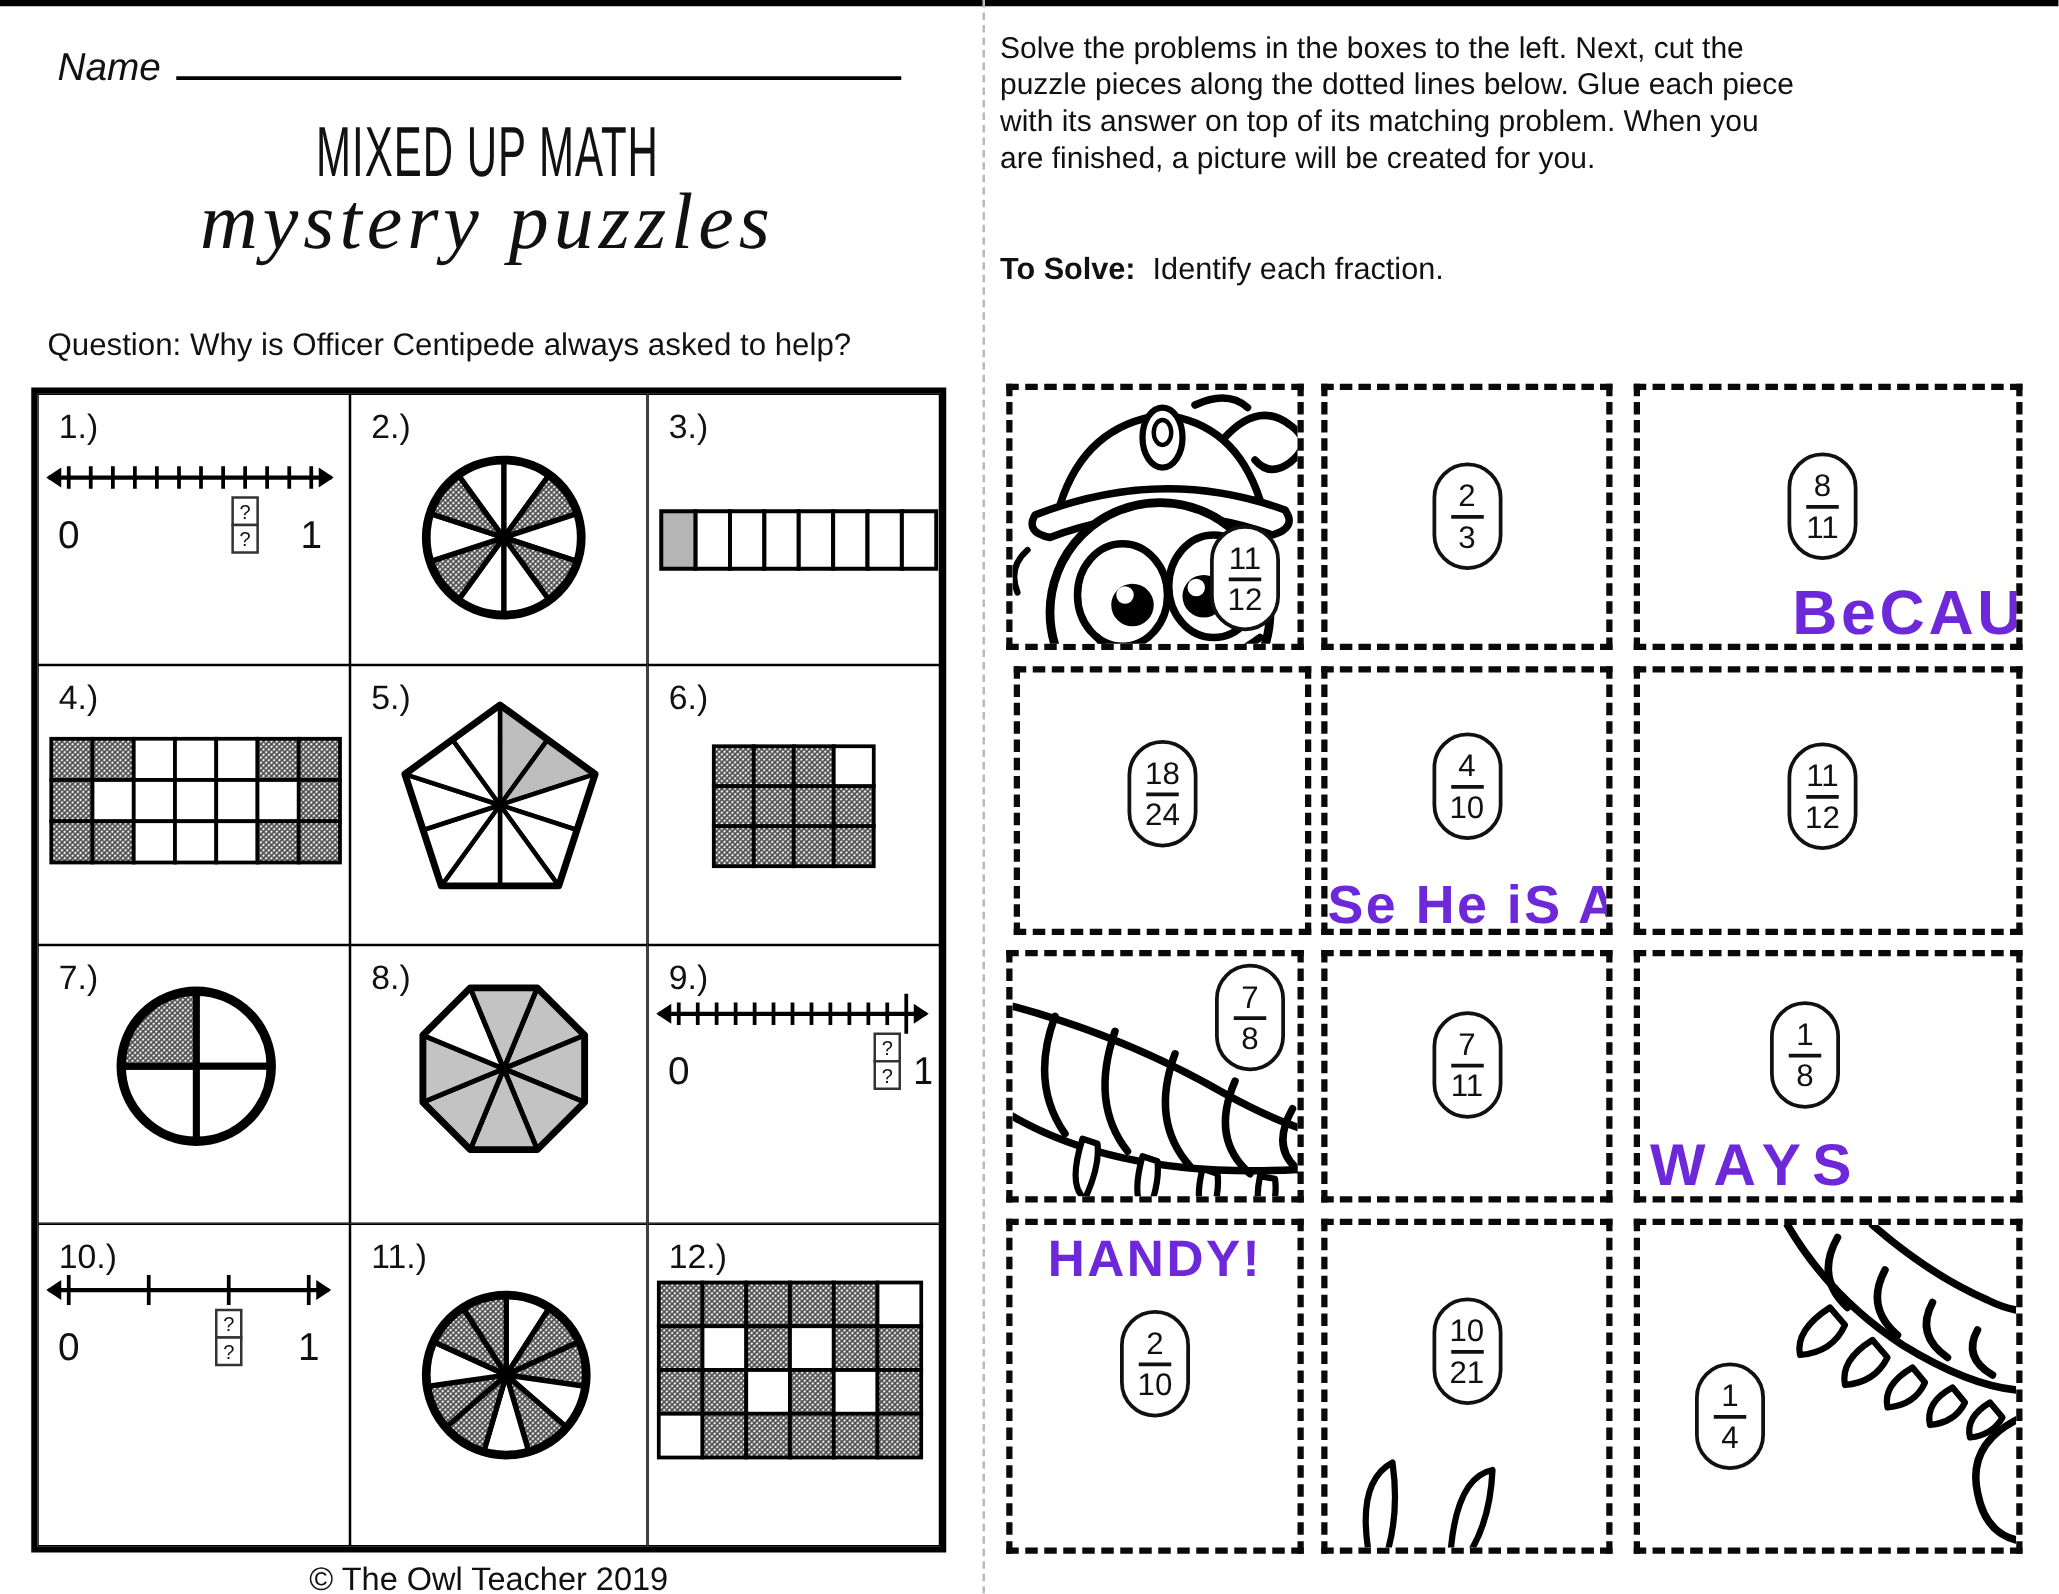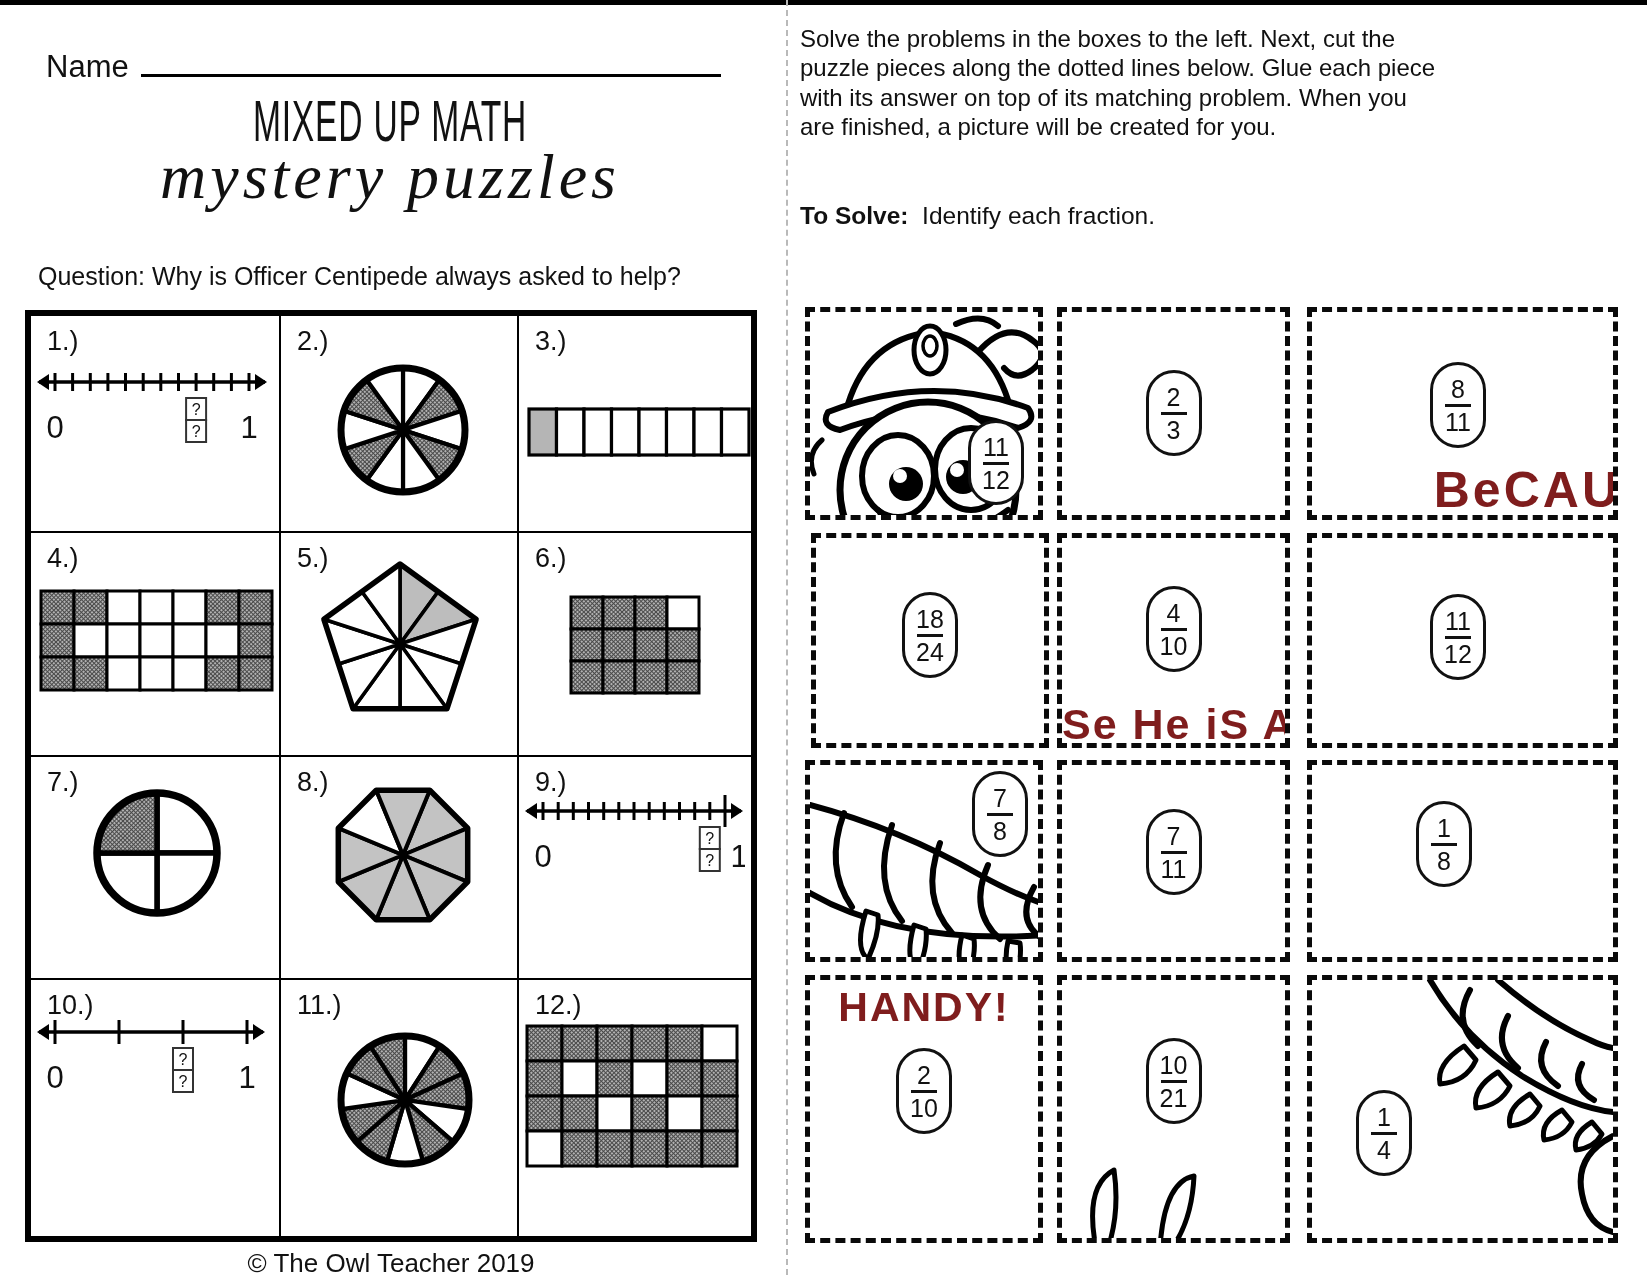--- a/index.html
+++ b/index.html
@@ -2,21 +2,21 @@
 <html><head>
 <meta charset="utf-8">
 <style>
   html,body{margin:0;padding:0;background:#fff;}
   #root{position:relative;width:1647px;height:1275px;background:#fff;overflow:hidden;
         font-family:"Liberation Sans",sans-serif;color:#111;}
   .topbar{position:absolute;left:0;top:0;width:100%;height:5px;background:#000;}
   .divider{position:absolute;left:786px;top:0;height:100%;border-left:2px dashed #b9b9b9;}
 
   
-  .name-row{position:absolute;left:46px;top:48px;font-size:31px;}
+  .name-row{position:absolute;left:46px;top:35px;font-size:31px;font-style:italic;}
   .name-line{display:inline-block;width:580px;height:26px;border-bottom:3px solid #000;margin-left:12px;}
   .title1{position:absolute;left:0;top:98px;width:780px;text-align:center;margin:0;
           font-size:42px;font-weight:400;letter-spacing:1px;transform:scale(0.80,1.35);}
   .title2{position:absolute;left:0;top:140px;width:780px;text-align:center;
           font-family:Liberation Serif, serif;font-style:italic;font-size:64px;letter-spacing:4px;}
   .question{position:absolute;left:38px;top:262px;font-size:25px;}
   .ptable{position:absolute;left:25px;top:310px;width:732px;height:932px;border:5px solid #000;
           box-sizing:border-box;display:grid;grid-template-columns:250px 238px 1fr;
           grid-template-rows:217px 224px 223px 1fr;background:#fff;}
   .cell{position:relative;border:1.6px solid #000;}
@@ -31,21 +31,21 @@
   .dir-body{margin-top:16px;font-size:24px;line-height:1.22;white-space:pre-line;}
   .tosolve{position:absolute;left:800px;top:202px;font-size:24.5px;}
   .tosolve b{font-weight:700;}
 
   .piece{position:absolute;box-sizing:border-box;border:5px dashed #0a0a0a;background:#fff;overflow:hidden;}
   .piece svg{position:absolute;}
   .oval{position:absolute;width:50px;border:3px solid #111;border-radius:30px;background:#fff;
         display:flex;flex-direction:column;align-items:center;padding:11px 0 9px;}
   .oval .num{font-size:25px;line-height:1.05;}
   .oval .fbar{width:26px;height:3px;background:#111;margin:2px 0;}
-  .cap{position:absolute;font-weight:700;color:#7f1d1d;white-space:nowrap;}
+  .cap{position:absolute;font-weight:700;color:#6d28d9;white-space:nowrap;}
   .cap-becau{right:-8px;bottom:-4px;font-size:50px;letter-spacing:3px;}
   .cap-se{left:0px;bottom:-6px;font-size:43px;letter-spacing:2px;}
   .cap-ways{left:8px;bottom:-2px;font-size:47px;letter-spacing:9px;}
   .cap-handy{left:50%;transform:translateX(-50%);top:4px;font-size:41px;letter-spacing:2px;}
 </style>
 </head>
 <body>
 
 <div id="root">
   <div class="topbar"></div>
@@ -445,20 +445,21 @@
           <span class="num">11</span>
       </div>
     </div>
 
     <div class="piece" style="left:1307px;top:760px;width:311px;height:202px">
       <div class="oval" style="left:104px;top:36px">
         <span class="num">1</span>
           <span class="fbar"></span>
           <span class="num">8</span>
       </div>
+      <span class="cap cap-ways">WAYS</span>
     </div>
 
     <div class="piece" style="left:805px;top:975px;width:238px;height:268px">
       <span class="cap cap-handy">HANDY!</span>
       <div class="oval" style="left:50%;transform:translateX(-50%);top:68px">
         <span class="num">2</span>
           <span class="fbar"></span>
           <span class="num">10</span>
       </div>
     </div>

